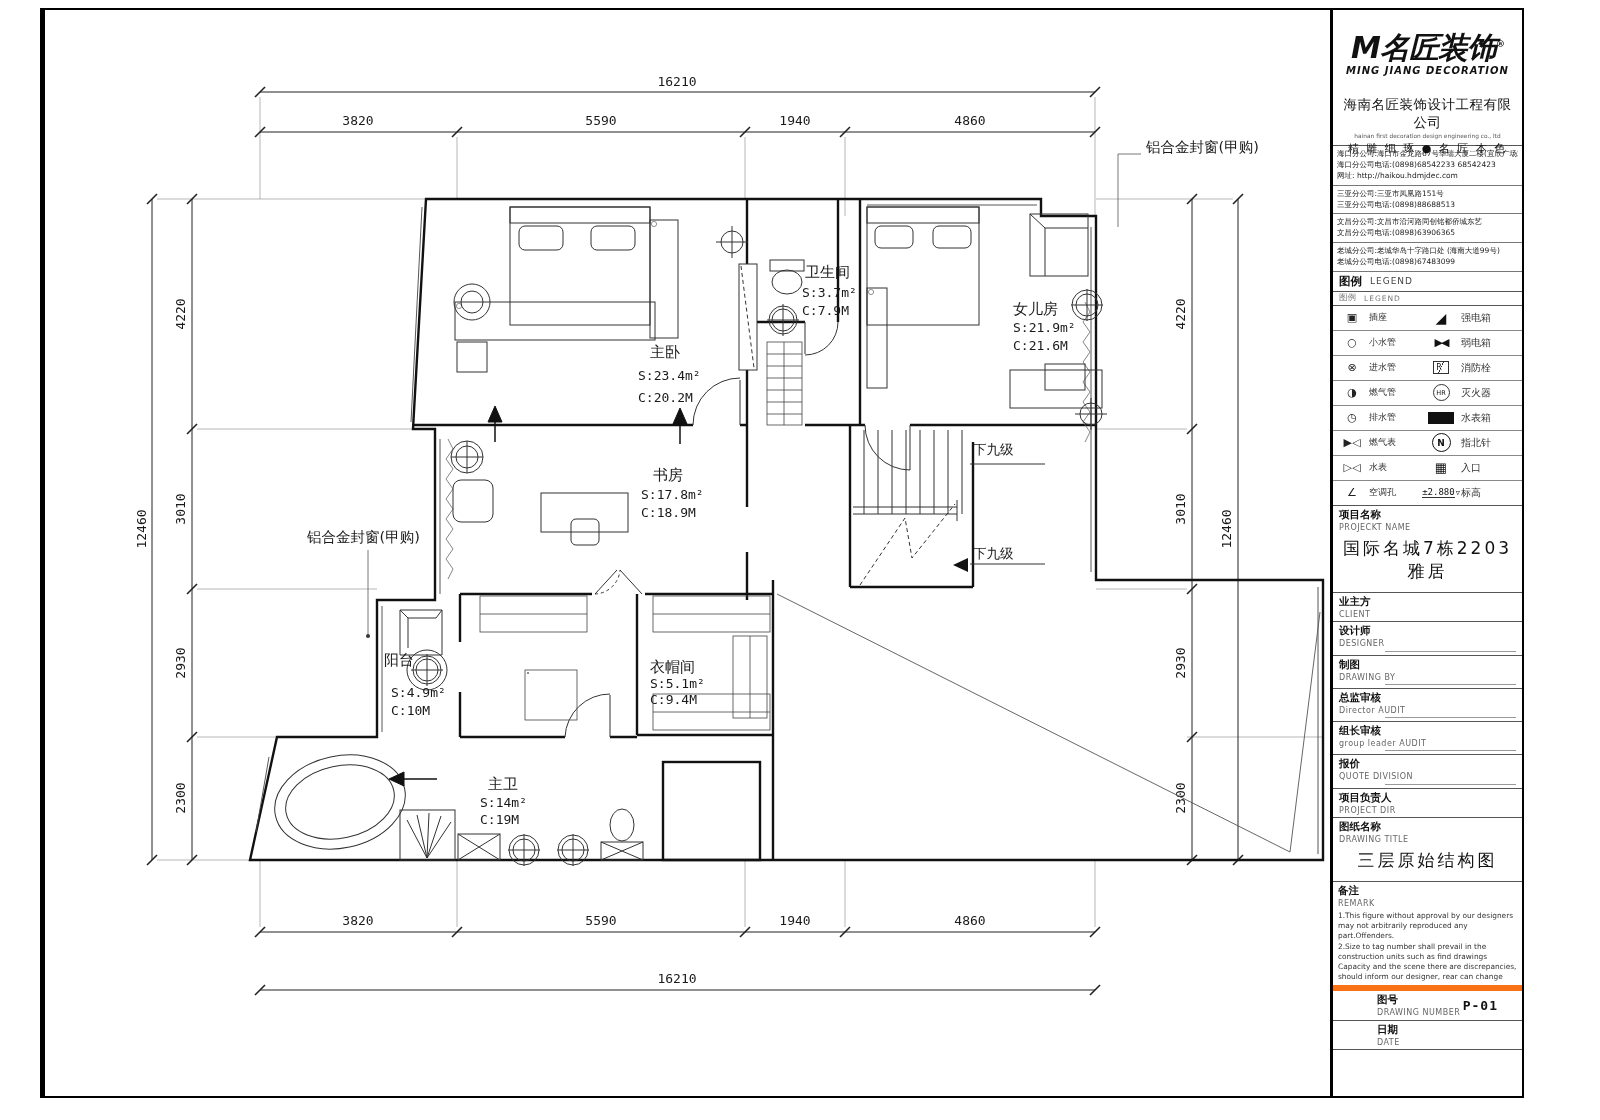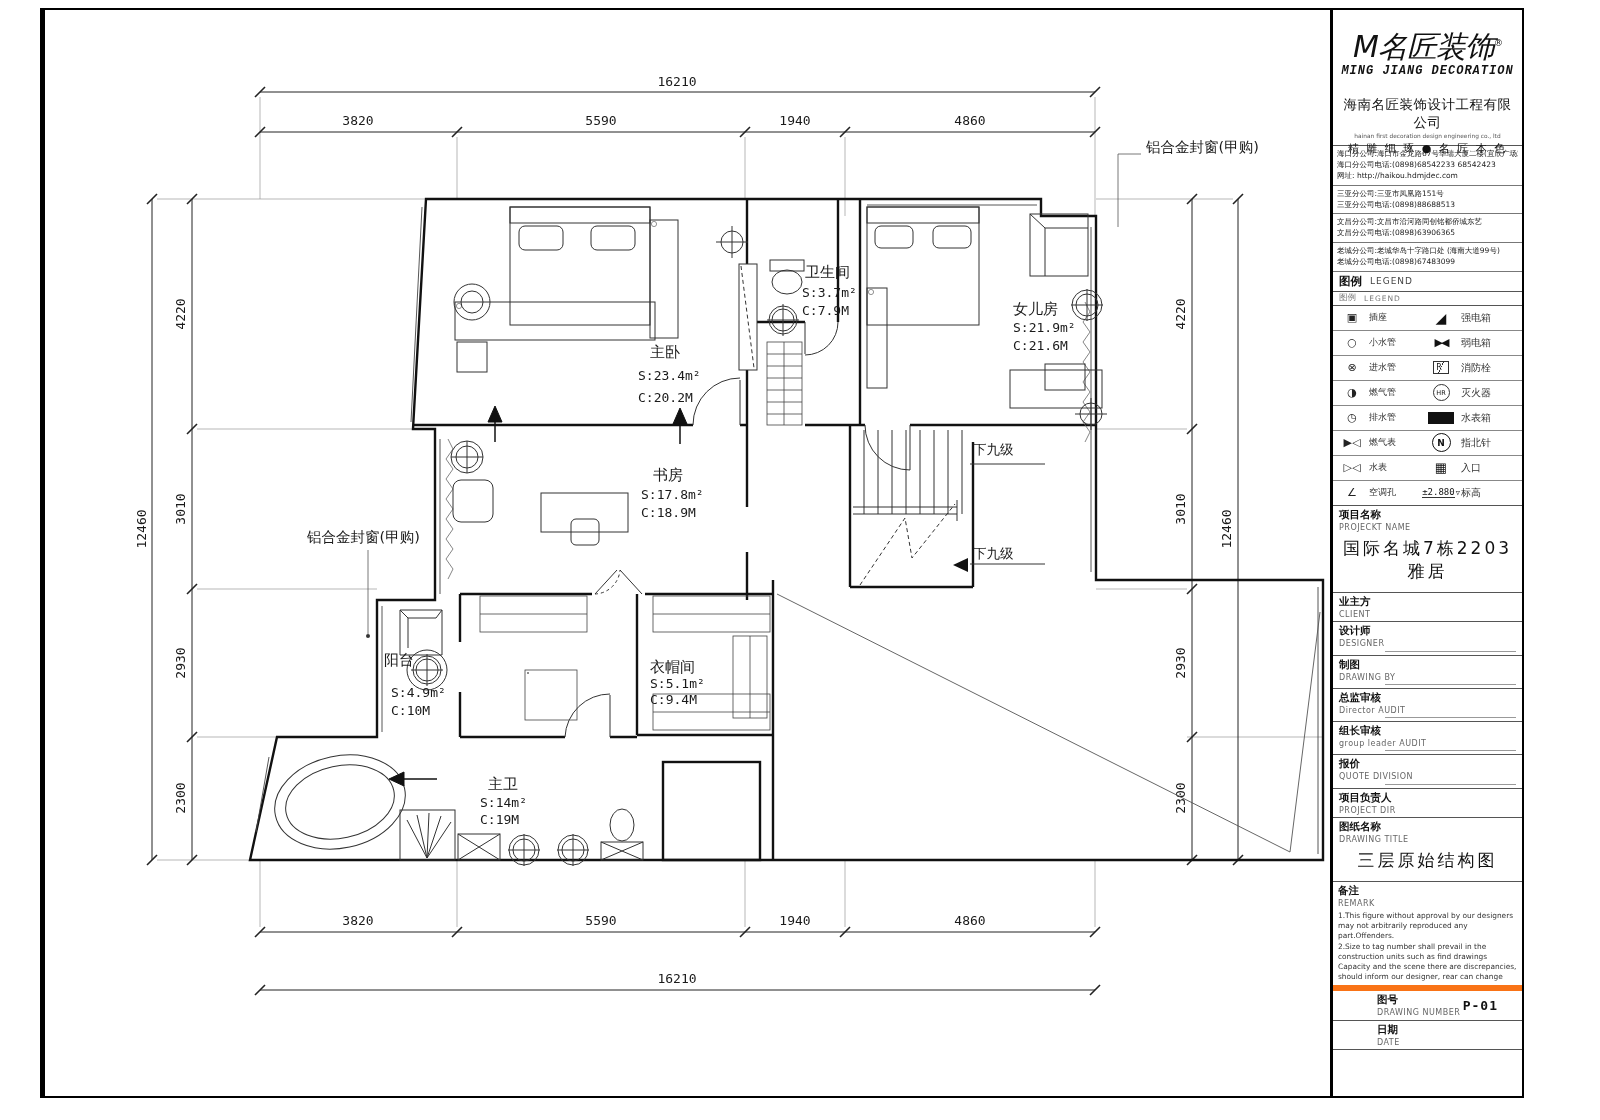--- a/index.html
+++ b/index.html
@@ -13,23 +13,23 @@
   .roomname{font-size:15px;}
   .roomstat{font-family:"DejaVu Sans Mono",monospace;font-size:13px;}
   .leadtxt{font-size:14.5px;}
   .stairtxt{font-size:13.5px;}
 
   
   .tb{position:absolute;right:0;top:0;bottom:0;width:192px;border-left:3px solid #000;
     background:#fff;box-sizing:border-box;display:flex;flex-direction:column;overflow:hidden;}
   .tb-sec{border-bottom:1px solid #555;padding:2px 6px;box-sizing:border-box;flex:0 0 auto;}
   .logo{display:flex;flex-direction:column;align-items:center;justify-content:center;height:84px;border-bottom:none;}
-  .logo-line{font-weight:normal;font-style:italic;font-size:30px;letter-spacing:-1px;white-space:nowrap;text-align:right;}
+  .logo-line{font-weight:bold;font-style:italic;font-size:30px;letter-spacing:-1px;white-space:nowrap;text-align:right;}
   .logo-line .reg{font-size:9px;vertical-align:super;font-style:normal;}
-  .logo-sub{font-weight:bold;font-style:italic;font-size:12px;letter-spacing:1px;margin-top:-4px;font-family:Liberation Mono, monospace;}
+  .logo-sub{font-weight:bold;font-style:italic;font-size:10px;letter-spacing:1px;margin-top:-4px;}
   .company{text-align:center;height:52px;border-bottom:1px solid #555;}
   .company-cn{font-size:13.5px;letter-spacing:0.5px;}
   .company-en{font-size:6.5px;color:#555;transform:scale(.9);}
   .slogan{font-size:11px;letter-spacing:2px;margin-top:1px;}
   .addr{font-size:7.5px;line-height:1.45;color:#222;border-bottom:1px solid #777;padding:3px 4px;}
   .addr div{white-space:nowrap;overflow:hidden;}
   .lg-head{display:flex;gap:8px;align-items:center;height:20px;}
   .lg-head .cn{font-weight:bold;font-size:11.5px;}
   .lg-head .en{font-size:9px;color:#444;letter-spacing:1px;}
   .lg-subhead{display:flex;gap:8px;align-items:center;height:14px;color:#777;}

